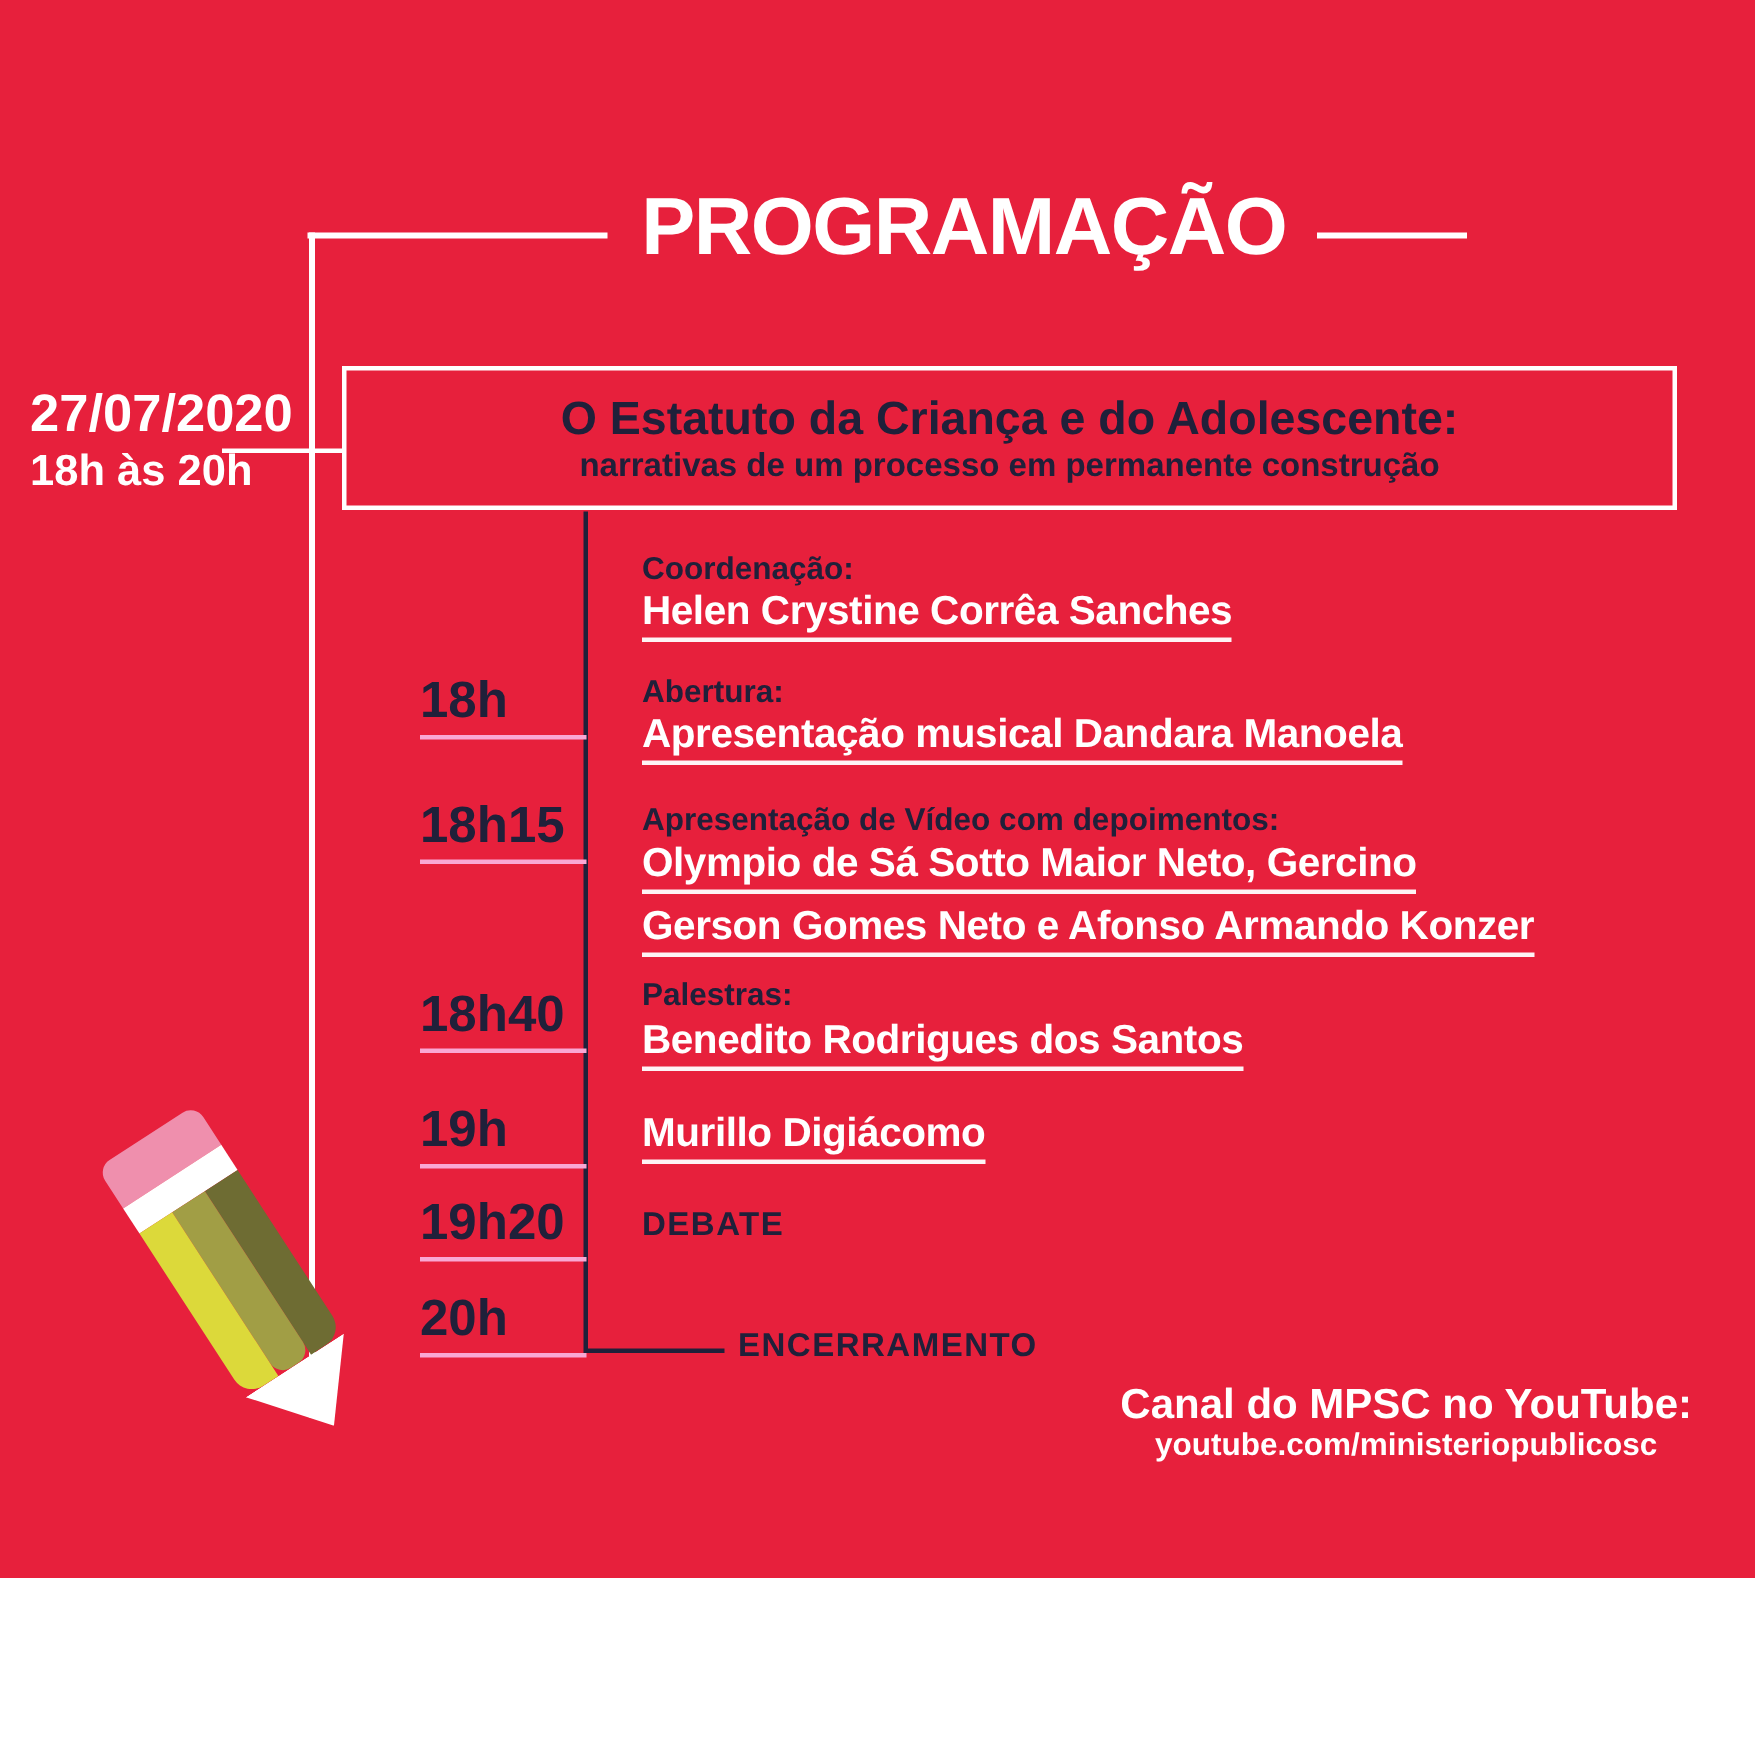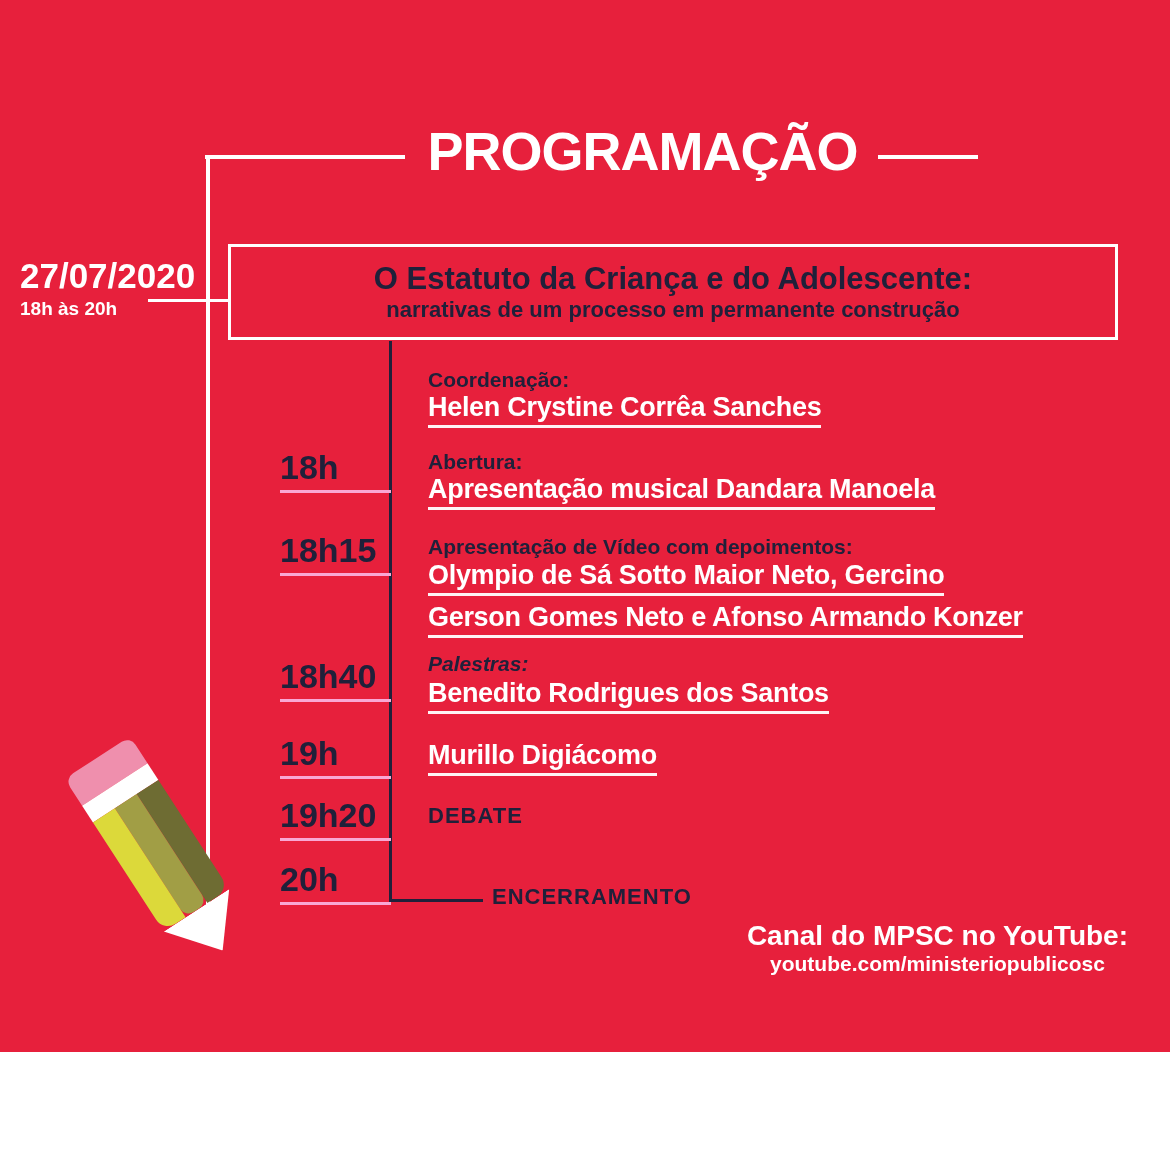--- a/index.html
+++ b/index.html
@@ -4,21 +4,21 @@
 <style>
   html,body{margin:0;padding:0;background:#ffffff;}
   .poster{position:relative;width:1170px;height:1170px;background:#8b5cf6;overflow:hidden;
           font-family:"Liberation Sans",sans-serif;font-weight:bold;}
   .red-bg{position:absolute;left:0;top:0;width:1170px;height:1052px;background:#e7203c;}
   .wline{position:absolute;background:#ffffff;}
   .dline{position:absolute;background:#20203a;}
   .main-title{position:absolute;left:405px;top:120px;width:475px;text-align:center;
               color:#ffffff;font-size:54px;letter-spacing:-1px;}
   .date{position:absolute;left:20px;top:256px;color:#ffffff;font-size:35px;}
-  .timerange{position:absolute;left:20px;top:298px;color:#ffffff;font-size:19px;}
+  .timerange{position:absolute;left:20px;top:298px;color:#ffffff;font-size:29px;}
   .event-box{position:absolute;left:228px;top:244px;width:884px;height:90px;border:3px solid #ffffff;
              display:flex;flex-direction:column;align-items:center;justify-content:center;gap:3px;}
   .event-box .bt{color:#20203a;font-size:31px;line-height:1.05;}
   .event-box .bs{color:#20203a;font-size:22px;line-height:1.05;}
   .time{position:absolute;left:280px;width:111px;color:#20203a;font-size:34px;
         border-bottom:3px solid #f9a8d4;padding-bottom:3px;}
   .slabel{position:absolute;left:428px;color:#20203a;font-size:21px;}
   .sname{position:absolute;left:428px;color:#ffffff;font-size:27px;letter-spacing:-0.3px;
          border-bottom:3px solid rgba(255,255,255,0.95);padding-bottom:2px;}
   .scaps{position:absolute;color:#20203a;font-size:22px;letter-spacing:1px;}
@@ -67,21 +67,21 @@
   <div class="time" style="top:448px;">18h</div>
   <div class="slabel" style="top:450px;">Abertura:</div>
   <div class="sname" style="top:474px;">Apresentação musical Dandara Manoela</div>
 
   <div class="time" style="top:531px;">18h15</div>
   <div class="slabel" style="top:535px;">Apresentação de Vídeo com depoimentos:</div>
   <div class="sname" style="top:560px;">Olympio de Sá Sotto Maior Neto, Gercino</div>
   <div class="sname" style="top:602px;">Gerson Gomes Neto e Afonso Armando Konzer</div>
 
   <div class="time" style="top:657px;">18h40</div>
-  <div class="slabel" style="top:652px;font-style:italic;">Palestras:</div>
+  <div class="slabel" style="top:652px;">Palestras:</div>
   <div class="sname" style="top:678px;">Benedito Rodrigues dos Santos</div>
 
   <div class="time" style="top:734px;">19h</div>
   <div class="sname" style="top:740px;">Murillo Digiácomo</div>
 
   <div class="time" style="top:796px;">19h20</div>
   <div class="scaps" style="left:428px;top:803px;">DEBATE</div>
 
   <div class="time" style="top:860px;">20h</div>
   <div class="dline" style="left:391px;top:899px;width:92px;height:3px;"></div>

